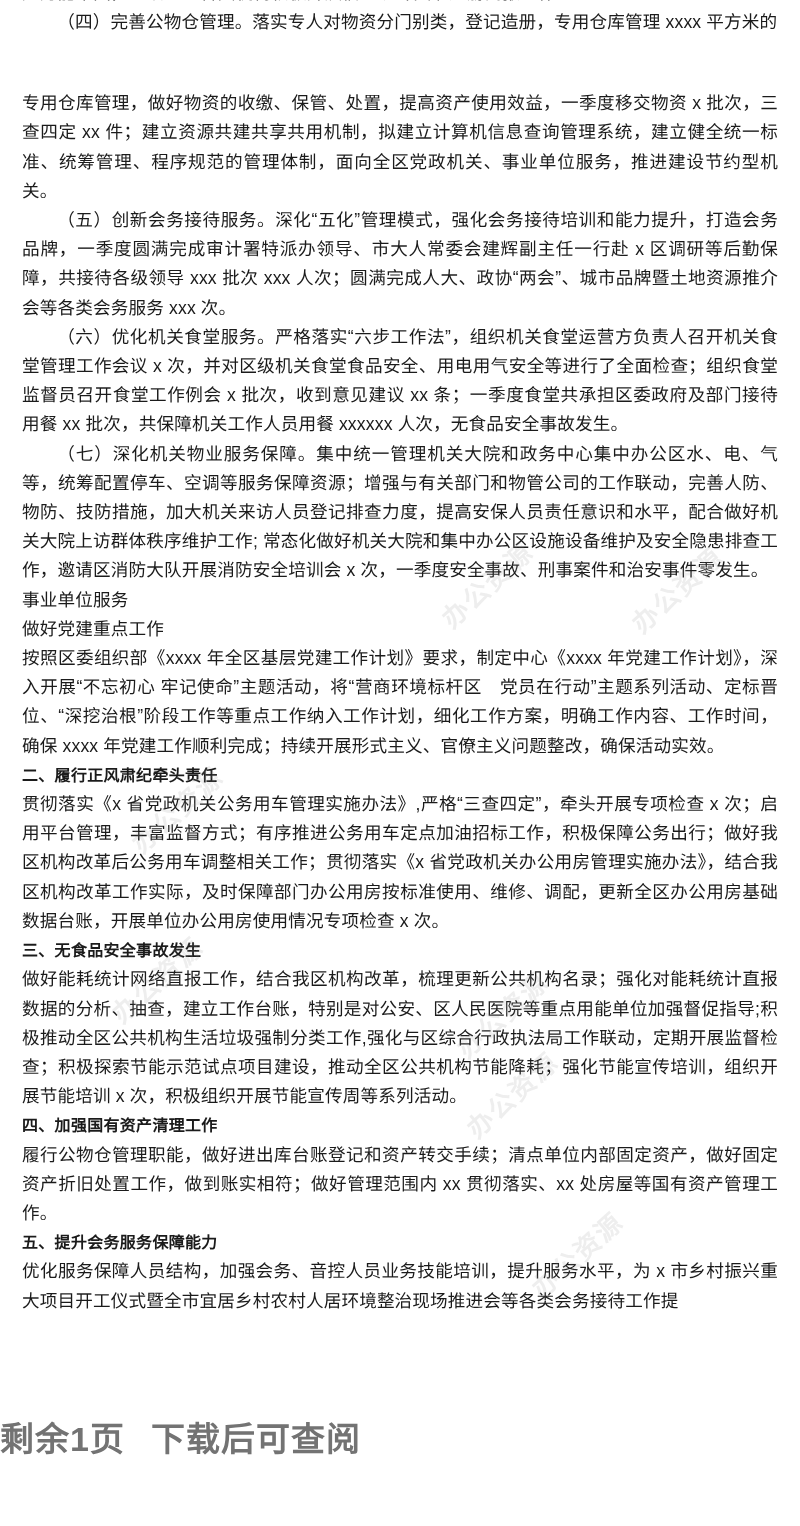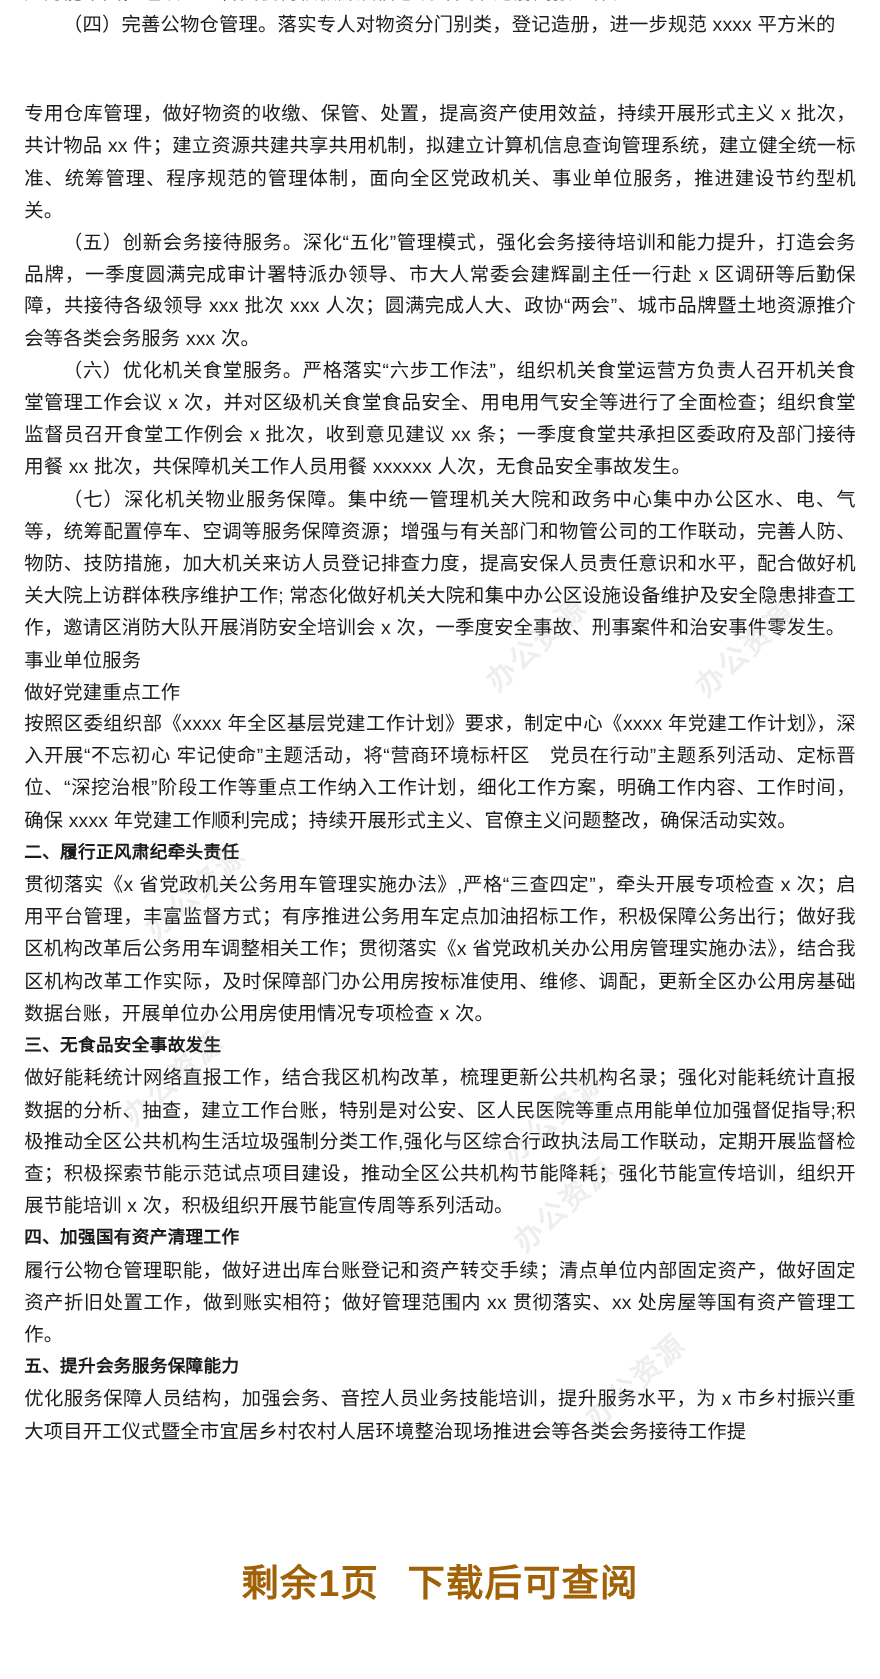--- a/index.html
+++ b/index.html
@@ -105,24 +105,24 @@
     height: 52px;
   }
 
   
   .footer-notice {
     position: absolute;
     left: 0;
     right: 0;
     top: 1412px;
     z-index: 4;
-    text-align: center;
+    text-align: left;
     font-size: 34px;
     font-weight: 700;
-    color: #a16207;
+    color: #737373;
     letter-spacing: 1px;
     font-family: "Liberation Sans", "DejaVu Sans", sans-serif;
     user-select: none;
   }
   .footer-notice .gap {
     display: inline-block;
     width: 26px;
   }
 </style>
 </head>
@@ -139,25 +139,25 @@
     <span class="watermark-mark wm-f">办公资源</span>
     <span class="watermark-mark wm-g">办公资源</span>
   </div>
 
   <div class="doc-body">
 
     <div class="clipped-line">
       <div class="clip-inner">无力能中国，组织全区各类机构积极开展信息统计类准造册列报工作。</div>
     </div>
 
-    <p class="para indent">（四）完善公物仓管理。落实专人对物资分门别类，登记造册，进一步规范 xxxx 平方米的</p>
+    <p class="para indent">（四）完善公物仓管理。落实专人对物资分门别类，登记造册，专用仓库管理 xxxx 平方米的</p>
 
     <div class="page-gap"></div>
 
-    <p class="para">专用仓库管理，做好物资的收缴、保管、处置，提高资产使用效益，持续开展形式主义 x 批次，共计物品 xx 件；建立资源共建共享共用机制，拟建立计算机信息查询管理系统，建立健全统一标准、统筹管理、程序规范的管理体制，面向全区党政机关、事业单位服务，推进建设节约型机关。</p>
+    <p class="para">专用仓库管理，做好物资的收缴、保管、处置，提高资产使用效益，一季度移交物资 x 批次，三查四定 xx 件；建立资源共建共享共用机制，拟建立计算机信息查询管理系统，建立健全统一标准、统筹管理、程序规范的管理体制，面向全区党政机关、事业单位服务，推进建设节约型机关。</p>
     <p class="para indent">（五）创新会务接待服务。深化“五化”管理模式，强化会务接待培训和能力提升，打造会务品牌，一季度圆满完成审计署特派办领导、市大人常委会建辉副主任一行赴 x 区调研等后勤保障，共接待各级领导 xxx 批次 xxx 人次；圆满完成人大、政协“两会”、城市品牌暨土地资源推介会等各类会务服务 xxx 次。</p>
     <p class="para indent">（六）优化机关食堂服务。严格落实“六步工作法”，组织机关食堂运营方负责人召开机关食堂管理工作会议 x 次，并对区级机关食堂食品安全、用电用气安全等进行了全面检查；组织食堂监督员召开食堂工作例会 x 批次，收到意见建议 xx 条；一季度食堂共承担区委政府及部门接待用餐 xx 批次，共保障机关工作人员用餐 xxxxxx 人次，无食品安全事故发生。</p>
     <p class="para indent">（七）深化机关物业服务保障。集中统一管理机关大院和政务中心集中办公区水、电、气等，统筹配置停车、空调等服务保障资源；增强与有关部门和物管公司的工作联动，完善人防、物防、技防措施，加大机关来访人员登记排查力度，提高安保人员责任意识和水平，配合做好机关大院上访群体秩序维护工作; 常态化做好机关大院和集中办公区设施设备维护及安全隐患排查工作，邀请区消防大队开展消防安全培训会 x 次，一季度安全事故、刑事案件和治安事件零发生。</p>
     <p class="para">事业单位服务</p>
     <p class="para">做好党建重点工作</p>
     <p class="para">按照区委组织部《xxxx 年全区基层党建工作计划》要求，制定中心《xxxx 年党建工作计划》，深入开展“不忘初心 牢记使命”主题活动，将“营商环境标杆区　党员在行动”主题系列活动、定标晋位、“深挖治根”阶段工作等重点工作纳入工作计划，细化工作方案，明确工作内容、工作时间，确保 xxxx 年党建工作顺利完成；持续开展形式主义、官僚主义问题整改，确保活动实效。</p>
     <p class="heading">二、履行正风肃纪牵头责任</p>
     <p class="para">贯彻落实《x 省党政机关公务用车管理实施办法》,严格“三查四定”，牵头开展专项检查 x 次；启用平台管理，丰富监督方式；有序推进公务用车定点加油招标工作，积极保障公务出行；做好我区机构改革后公务用车调整相关工作；贯彻落实《x 省党政机关办公用房管理实施办法》，结合我区机构改革工作实际，及时保障部门办公用房按标准使用、维修、调配，更新全区办公用房基础数据台账，开展单位办公用房使用情况专项检查 x 次。</p>
     <p class="heading">三、无食品安全事故发生</p>
     <p class="para">做好能耗统计网络直报工作，结合我区机构改革，梳理更新公共机构名录；强化对能耗统计直报数据的分析、抽查，建立工作台账，特别是对公安、区人民医院等重点用能单位加强督促指导;积极推动全区公共机构生活垃圾强制分类工作,强化与区综合行政执法局工作联动，定期开展监督检查；积极探索节能示范试点项目建设，推动全区公共机构节能降耗；强化节能宣传培训，组织开展节能培训 x 次，积极组织开展节能宣传周等系列活动。</p>

